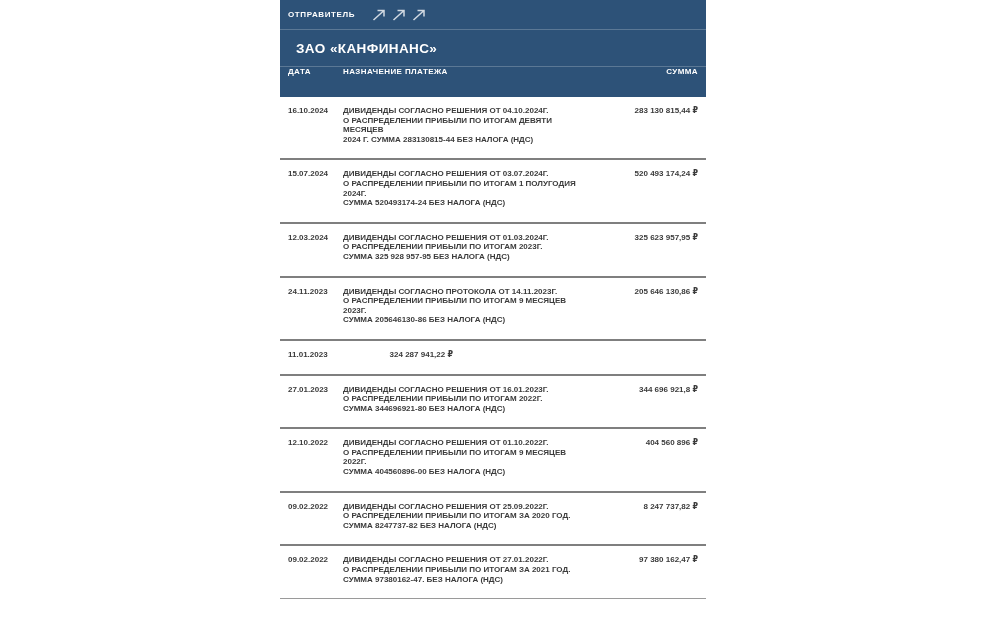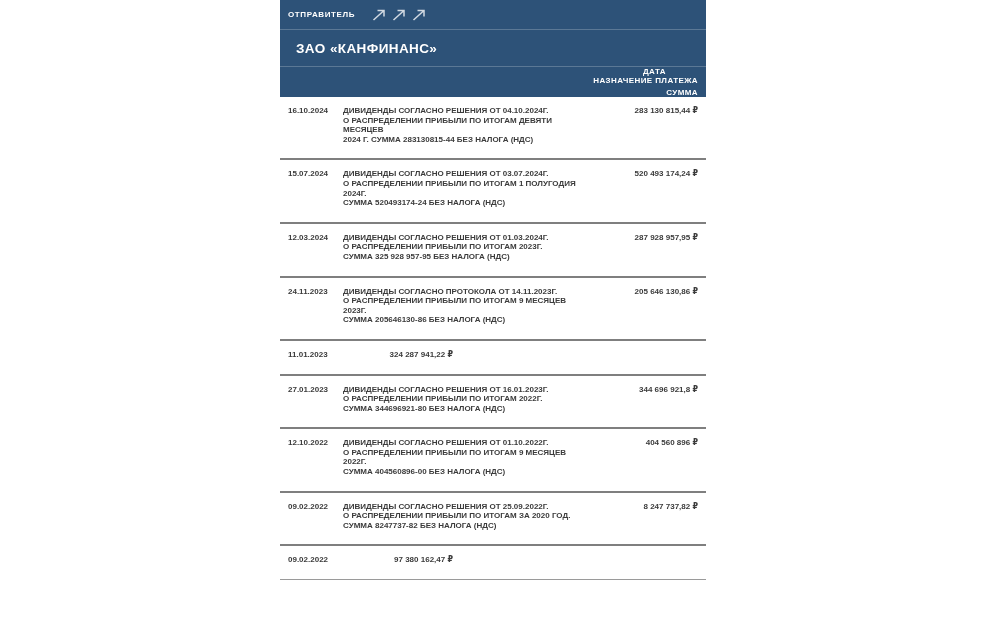--- a/index.html
+++ b/index.html
@@ -19,22 +19,22 @@
   .tiny-label { font-size:8px; font-weight:bold; letter-spacing:0.6px; }
   .arrows { display:flex; gap:4px; margin-left:16px; align-items:center; }
   .arrows svg { display:block; }
   .hdr-arrow { color:rgba(255,255,255,0.78); }
   .hdr-company {
     height:37px; display:flex; align-items:center; padding:0 16px;
     border-bottom:1px solid rgba(255,255,255,0.22);
     font-size:13.5px; font-weight:bold; letter-spacing:0.4px;
   }
   .hdr-cols {
-    height:30px; display:flex; align-items:flex-end; padding:0 8px;
-    font-size:8px; font-weight:bold; letter-spacing:0.4px;flex-direction:column;
+    height:30px; display:flex; align-items:flex-start; padding:0 8px;
+    font-size:8px; font-weight:bold; letter-spacing:0.4px;
   }
   .col-date { width:55px; flex-shrink:0; }
   .col-purpose { flex:1; }
   .col-amount { width:110px; flex-shrink:0; text-align:right; }
 
   
   .row {
     display:flex; align-items:flex-start; padding:9px 8px 14px;
     border-bottom:2px solid #7f7f7f;
     font-size:8px; line-height:9.6px; color:#3b3b3b;font-weight:bold;
@@ -94,21 +94,21 @@
 О РАСПРЕДЕЛЕНИИ ПРИБЫЛИ ПО ИТОГАМ 1 ПОЛУГОДИЯ 2024Г.
 СУММА 520493174-24 БЕЗ НАЛОГА (НДС)</div>
     <div class="c-amount">520 493 174,24 ₽</div>
   </div>
 
   <div class="row">
     <div class="c-date">12.03.2024</div>
     <div class="c-desc">ДИВИДЕНДЫ СОГЛАСНО РЕШЕНИЯ ОТ 01.03.2024Г.
 О РАСПРЕДЕЛЕНИИ ПРИБЫЛИ ПО ИТОГАМ 2023Г.
 СУММА 325 928 957-95 БЕЗ НАЛОГА (НДС)</div>
-    <div class="c-amount">287 928 957,95 ₽</div>
+    <div class="c-amount">325 623 957,95 ₽</div>
   </div>
 
   <div class="row">
     <div class="c-date">24.11.2023</div>
     <div class="c-desc">ДИВИДЕНДЫ СОГЛАСНО ПРОТОКОЛА ОТ 14.11.2023Г.
 О РАСПРЕДЕЛЕНИИ ПРИБЫЛИ ПО ИТОГАМ 9 МЕСЯЦЕВ 2023Г.
 СУММА 205646130-86 БЕЗ НАЛОГА (НДС)</div>
     <div class="c-amount">205 646 130,86 ₽</div>
   </div>
 
@@ -136,18 +136,21 @@
   <div class="row">
     <div class="c-date">09.02.2022</div>
     <div class="c-desc">ДИВИДЕНДЫ СОГЛАСНО РЕШЕНИЯ ОТ 25.09.2022Г.
 О РАСПРЕДЕЛЕНИИ ПРИБЫЛИ ПО ИТОГАМ ЗА 2020 ГОД.
 СУММА 8247737-82 БЕЗ НАЛОГА (НДС)</div>
     <div class="c-amount">8 247 737,82 ₽</div>
   </div>
 
   <div class="row thin-sep">
     <div class="c-date">09.02.2022</div>
+    <div class="c-desc">ДИВИДЕНДЫ СОГЛАСНО РЕШЕНИЯ ОТ 27.01.2022Г.
+О РАСПРЕДЕЛЕНИИ ПРИБЫЛИ ПО ИТОГАМ ЗА 2021 ГОД.
+СУММА 97380162-47. БЕЗ НАЛОГА (НДС)</div>
     <div class="c-amount">97 380 162,47 ₽</div>
   </div>
 </div>
 
   </div>
 </div>
 
 </body></html>

